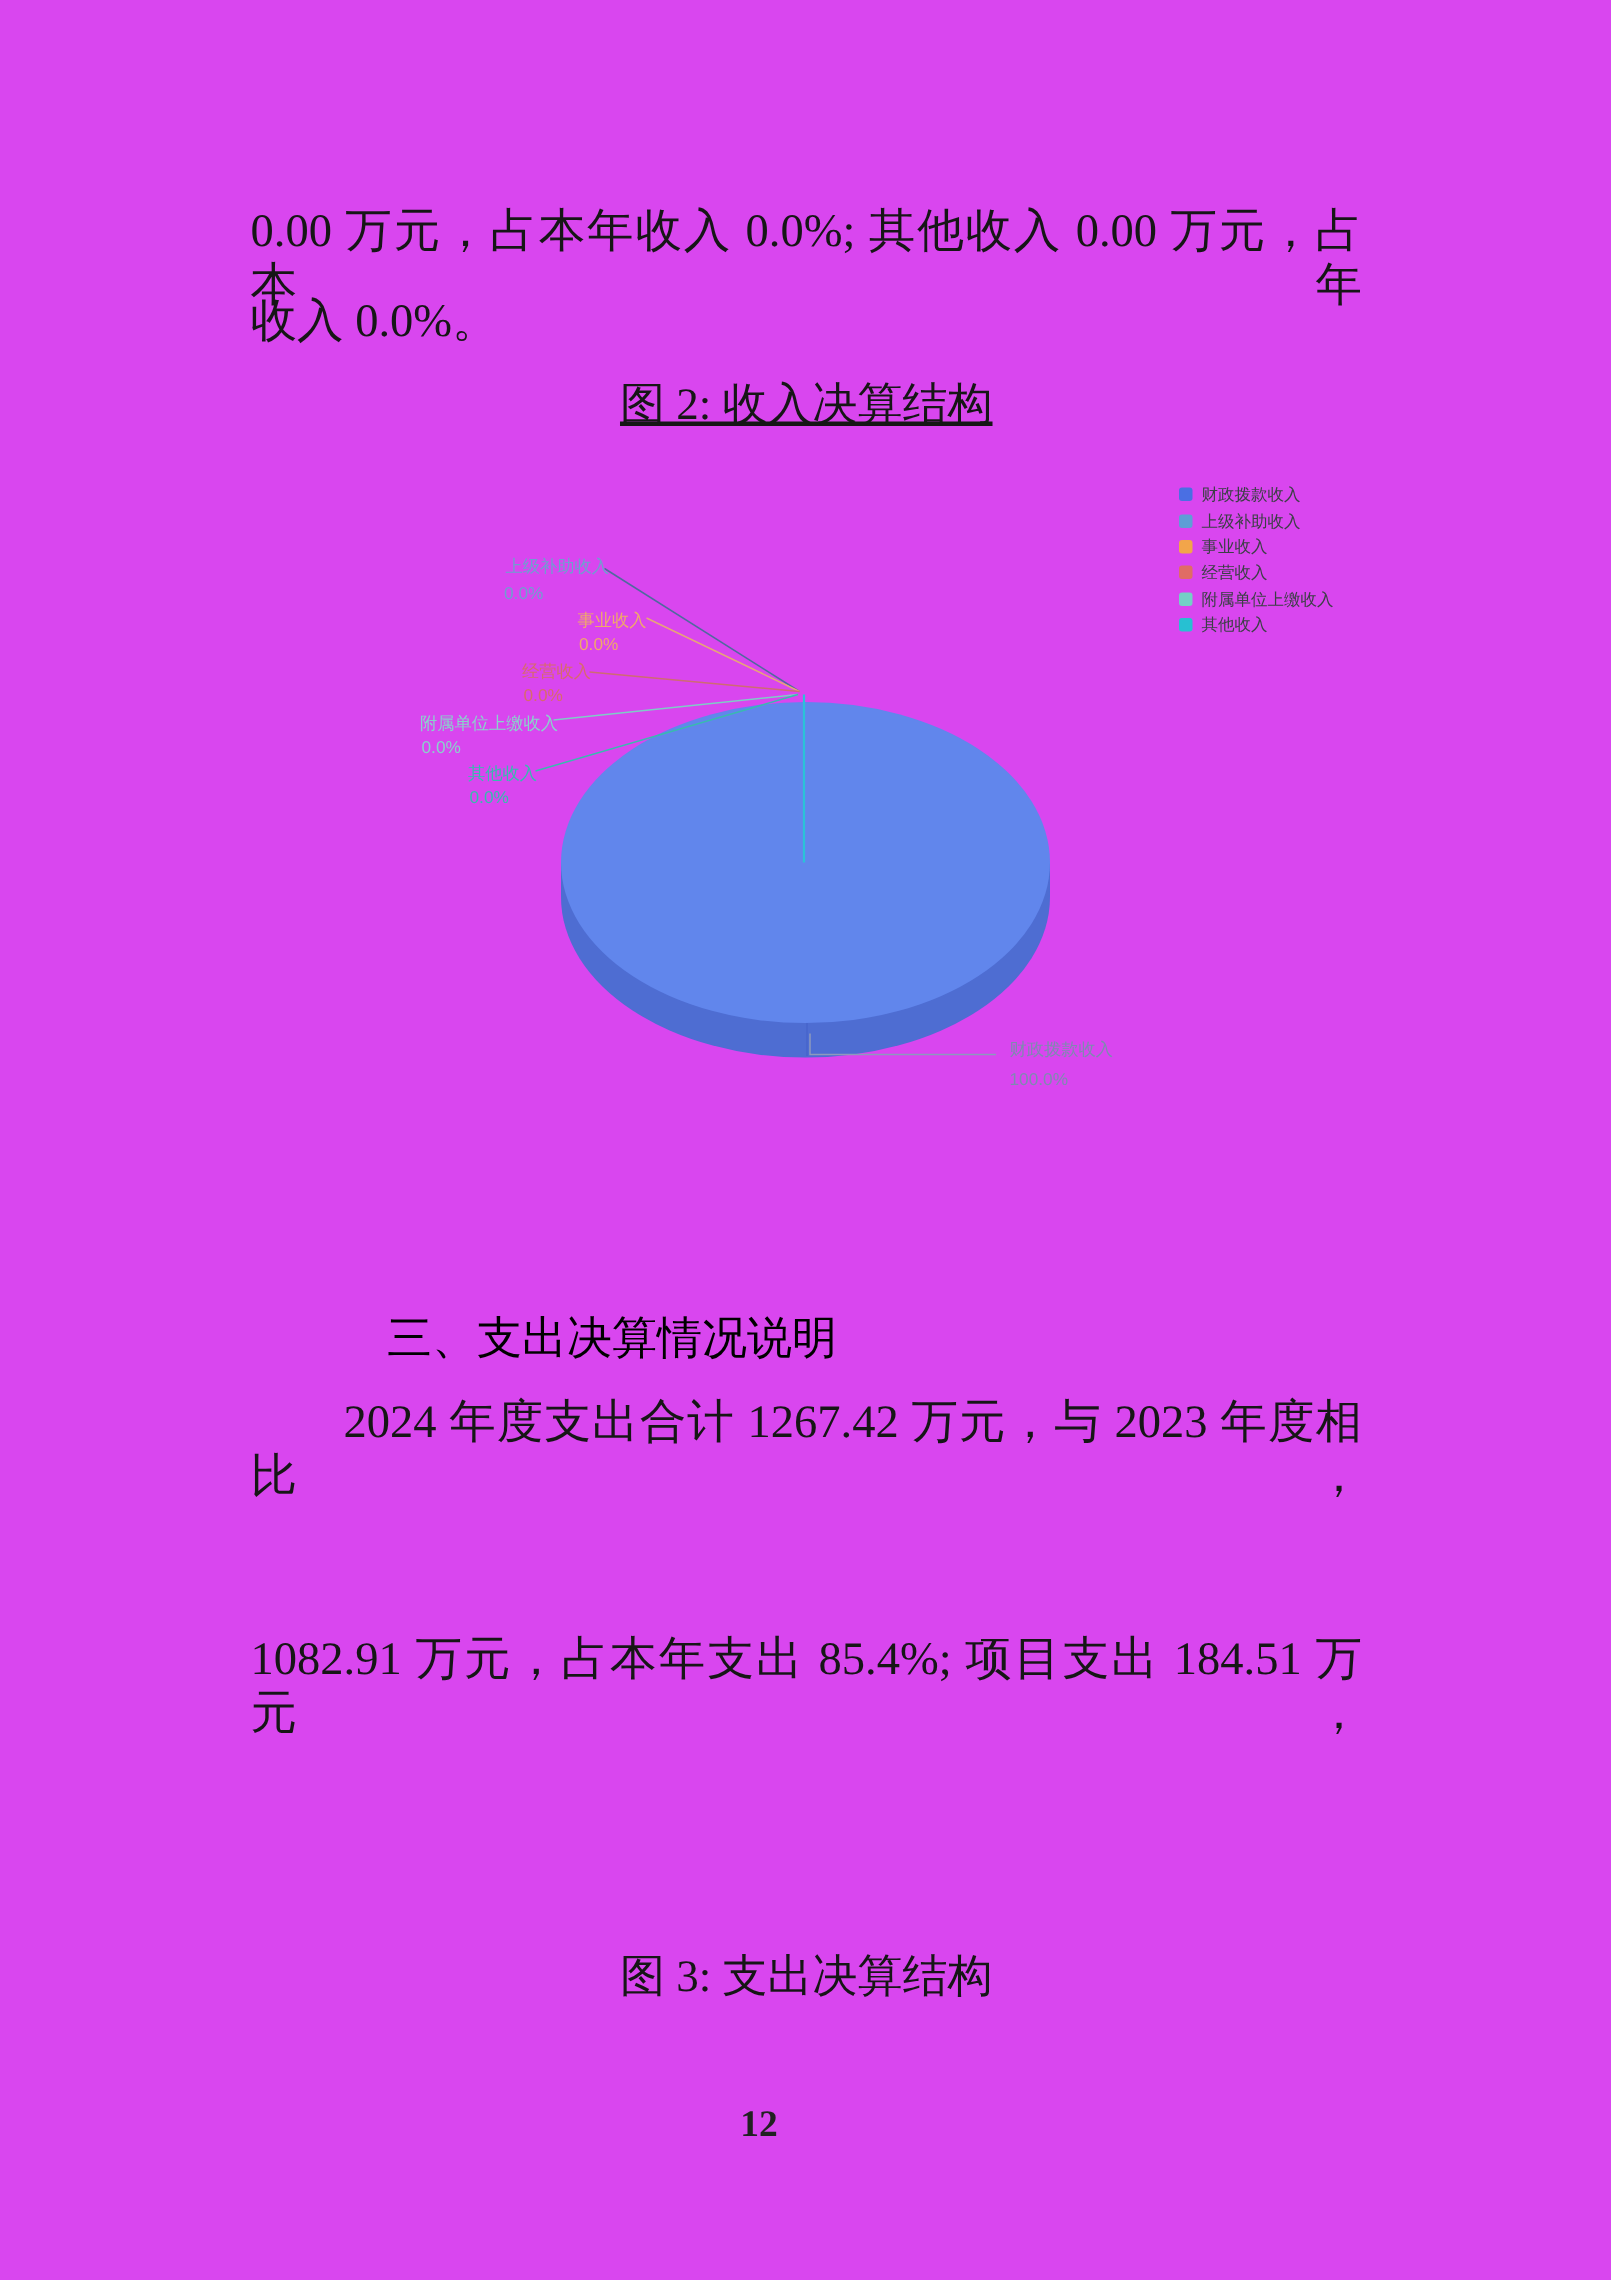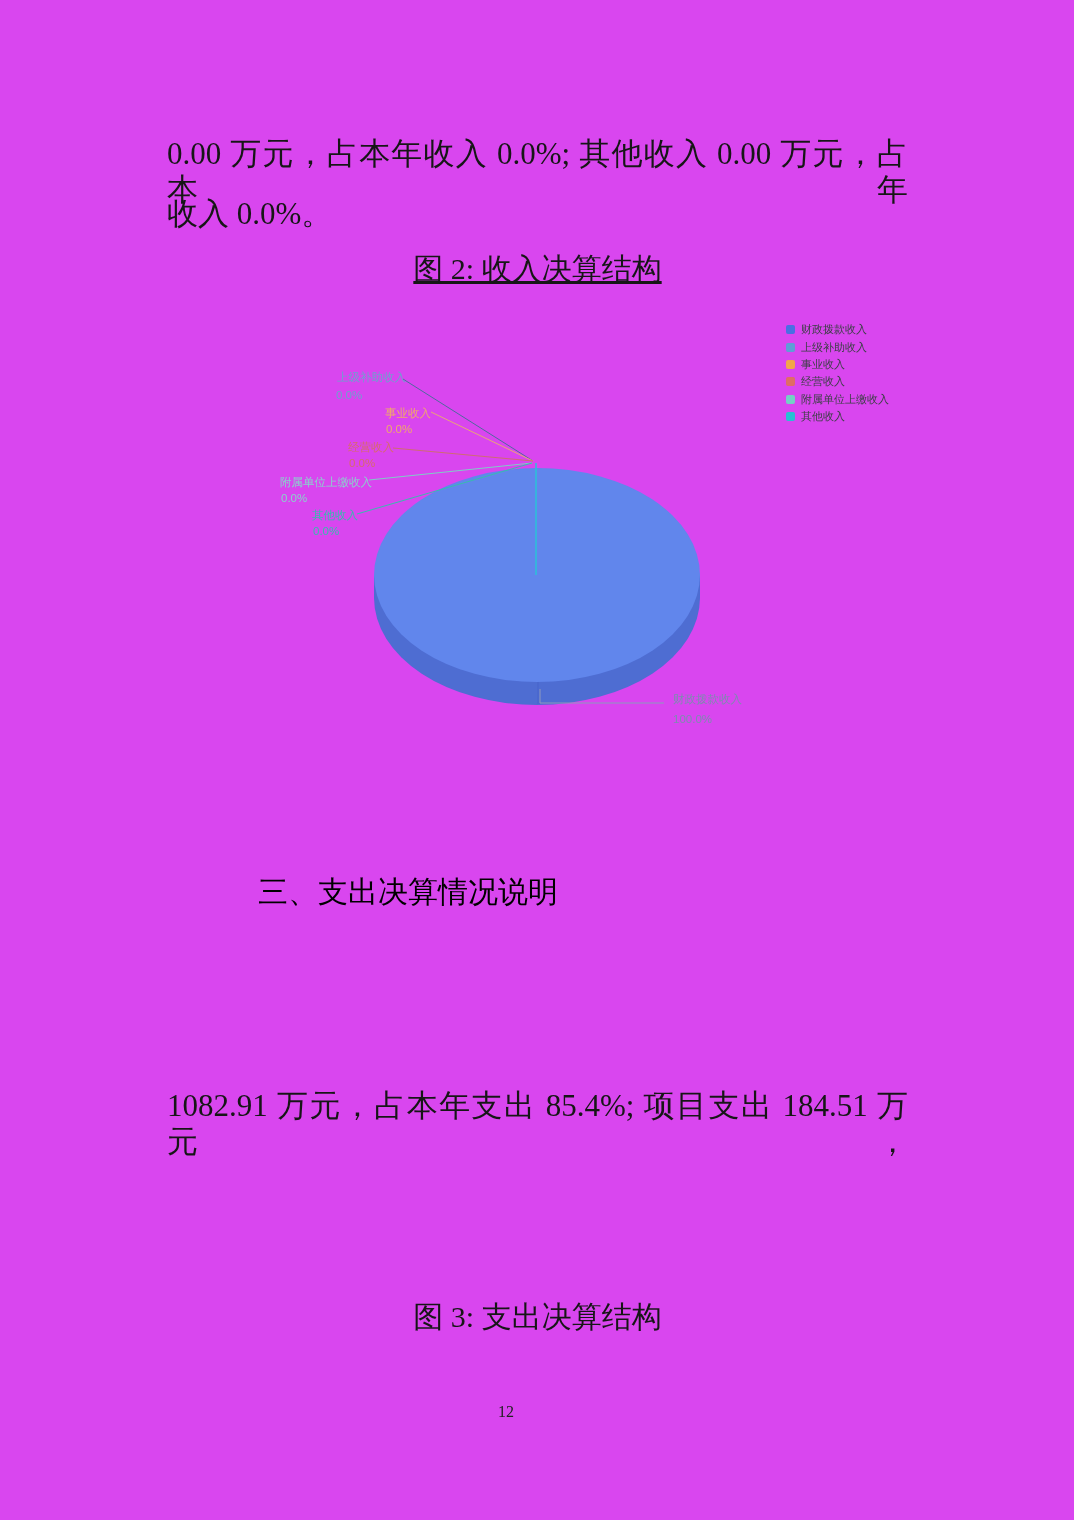--- a/index.html
+++ b/index.html
@@ -28,21 +28,21 @@
     font-family:"Liberation Sans","DejaVu Sans",sans-serif;
     font-size:11px; color:#3b4045;
   }
   .legend-row { display:flex; align-items:center; height:17.4px; }
   .legend-marker { width:9px; height:9px; border-radius:2px; margin-right:6px; flex:0 0 auto; }
   .m0 { background:#4a6fe3; } .m1 { background:#5e9ed6; } .m2 { background:#f2a54a; }
   .m3 { background:#e06c65; } .m4 { background:#74d0c6; } .m5 { background:#27c0d2; }
   .chart-svg text { font-family:"Liberation Sans","DejaVu Sans",sans-serif; font-size:11.5px; }
   .page-number {
     position:absolute; left:0; top:1403px; width:1012px; text-align:center;
-    font-size:16px; color:#222222;
+    font-size:25px; color:#222222;font-weight:bold;
   }
 </style>
 </head>
 <body>
 
 <div class="page">
 
   <div class="body-line fill" style="top:136px;">0.00 万元，占本年收入 0.0%; 其他收入 0.00 万元，占本年</div>
   <div class="body-line" style="top:196px;">收入 0.0%。</div>
 
@@ -104,19 +104,20 @@
       <span>附属单位上缴收入</span>
     </div>
     <div class="legend-row">
       <span class="legend-marker m5"></span>
       <span>其他收入</span>
     </div>
   </div>
 
   <div class="section-heading">三、支出决算情况说明</div>
 
+  <div class="body-line fill indent" style="top:930px;">2024 年度支出合计 1267.42 万元，与 2023 年度相比，</div>
   <div class="body-line fill" style="top:1088px;">1082.91 万元，占本年支出 85.4%; 项目支出 184.51 万元，</div>
 
   <div class="fig-title" style="top:1265px;margin-top:32px;">图 3: 支出决算结构</div>
 
   <div class="page-number">12</div>
 
 </div>
 
 </body></html>

